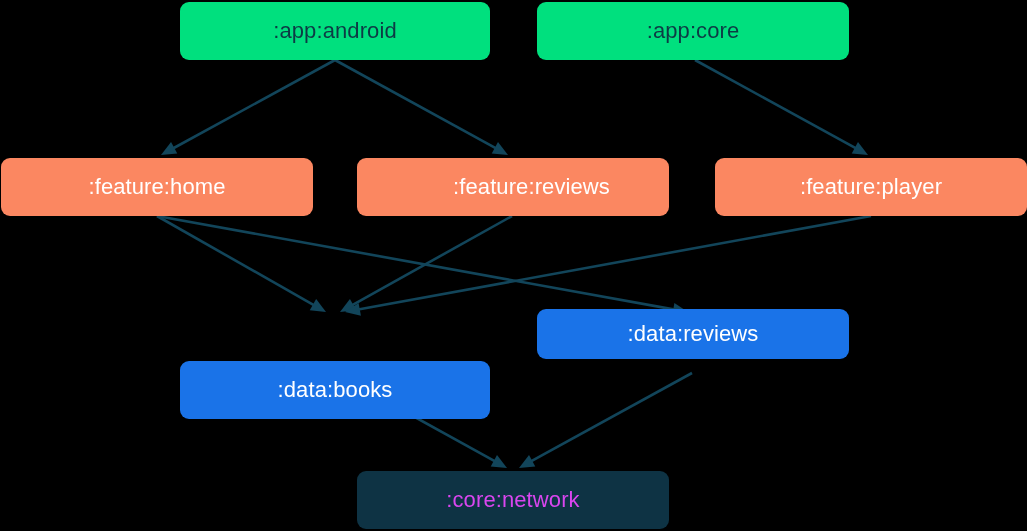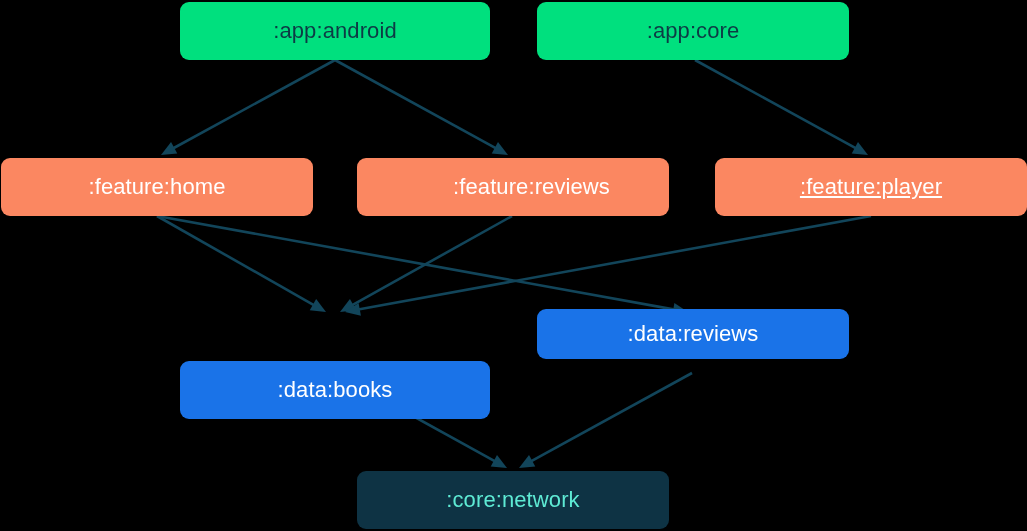--- a/index.html
+++ b/index.html
@@ -50,21 +50,21 @@
   .node-feature {
     background: #fb8761;
     color: #ffffff;
   }
   .node-data {
     background: #1a73e8;
     color: #ffffff;
   }
   .node-core {
     background: #0e3344;
-    color: #5eead4;
+    color: #d946ef;
   }
 </style>
 </head>
 <body>
 
 <div id="graph">
 
   <svg id="edge-layer" viewBox="0 0 1027 531" width="1027" height="531" xmlns="http://www.w3.org/2000/svg">
       <line x1="335" y1="60" x2="171.5324327261711" y2="149.24953385640083" stroke="#12455a" stroke-width="2.6" stroke-linecap="butt"></line>
       <polygon points="161,155 171.050705079931,142.10684959382502 177.28037673549676,153.51698504717706" fill="#12455a"></polygon>
@@ -95,21 +95,21 @@
   </div>
 
   <div class="node node-feature" style="left:1px; top:158px; width:312px; height:58px;">
     <span class="node-label">:feature:home</span>
   </div>
 
   <div class="node node-feature" style="left:357px; top:158px; width:312px; height:58px;padding-left:37px;">
     <span class="node-label">:feature:reviews</span>
   </div>
 
-  <div class="node node-feature" style="left:715px; top:158px; width:312px; height:58px;text-decoration:underline;">
+  <div class="node node-feature" style="left:715px; top:158px; width:312px; height:58px;">
     <span class="node-label">:feature:player</span>
   </div>
 
   <div class="node node-data" style="left:180px; top:315px; width:310px; height:58px;margin-top:46px;">
     <span class="node-label">:data:books</span>
   </div>
 
   <div class="node node-data" style="left:537px; top:309px; width:312px; height:50px;">
     <span class="node-label">:data:reviews</span>
   </div>

